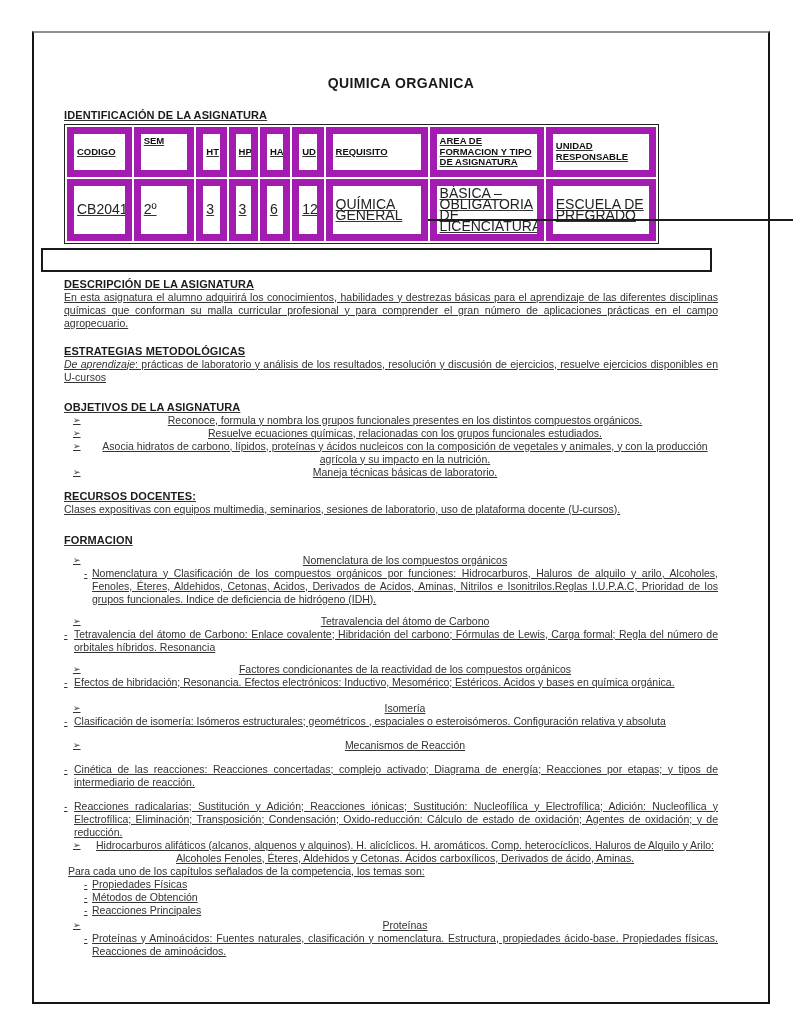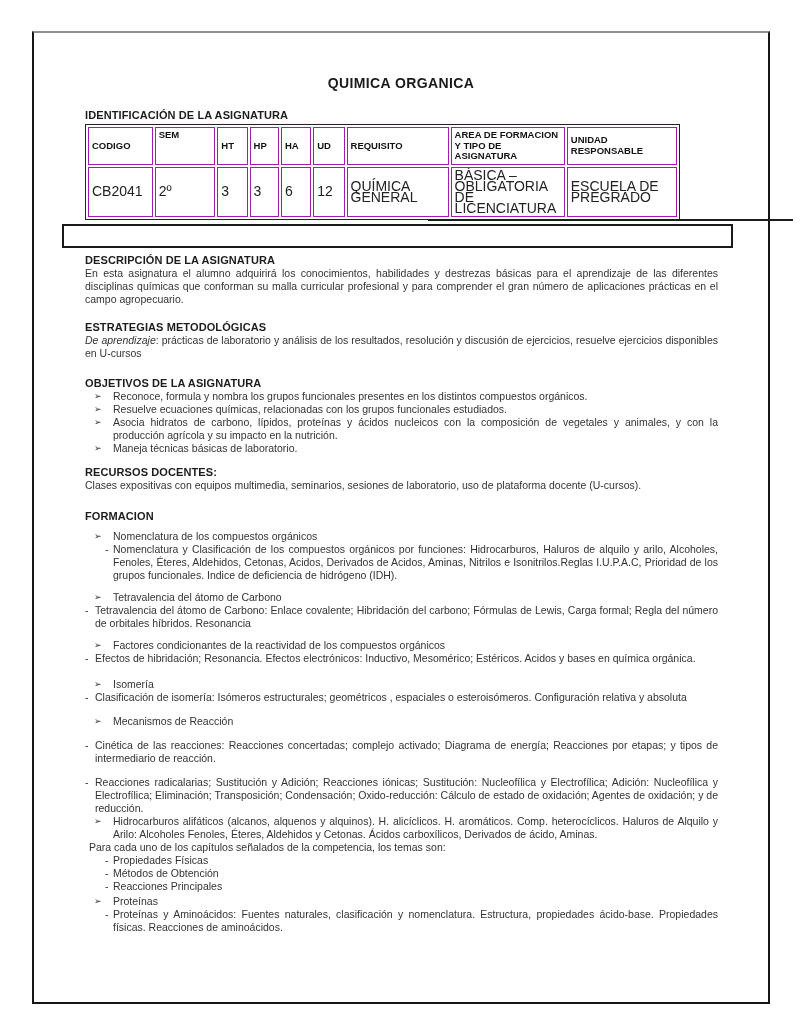--- a/index.html
+++ b/index.html
@@ -11,34 +11,34 @@
   .page {
     position:absolute; left:32px; top:31px; width:738px; height:973px;
     box-sizing:border-box; background:#fff;
     border:2px solid #151515; border-top-color:#8f8f8f;
     overflow:hidden;
   }
   .title {
     margin:42px 0 0 0; text-align:center;
     font-size:14px; font-weight:bold; color:#1a1a1a; letter-spacing:.4px;
   }
-  .content { padding:0 50px 0 51px; }
+  .content { padding:0 50px 0 30px;text-decoration:underline; }
   .sec-heading {
     font-size:11px; font-weight:bold; color:#1c1c1c; letter-spacing:.1px;
     line-height:13px;
   }
   .h-ident { margin-top:18px; }
 
   
   table.idtable {
     margin-top:2px; border-collapse:separate; border-spacing:2px;
     border:1px solid #222; table-layout:fixed; width:595px;
   }
   table.idtable th, table.idtable td {
-    border:1px solid #a21caf; background:#fff; box-sizing:border-box;
+    border:7px solid #a21caf; background:#fff; box-sizing:border-box;
     overflow:hidden;
   }
   table.idtable th {
     font-size:9.5px; font-weight:bold; color:#111; text-align:left;
     vertical-align:middle; padding:2px 3px; height:24px; line-height:10.5px;
   }
   table.idtable td {
     font-size:14px; color:#222; text-align:left; vertical-align:middle;
     padding:2px 3px; height:29px; line-height:11px;
   }
@@ -61,21 +61,21 @@
   .mt-rec  { margin-top:11px; }
   .mt-cont { margin-top:18px; }
   em.lbl { font-style:italic; }
 
   .arrow-item { display:flex; }
   .arrow-item > .mk {
     flex:0 0 28px; box-sizing:border-box; padding-left:9px;
     font-size:9px; line-height:13px; color:#333;
     font-family:"DejaVu Sans",sans-serif;
   }
-  .arrow-item > .tx { flex:1 1 auto; }
+  .arrow-item > .tx { flex:1 1 auto;text-align:center; }
 
   .sub-deep { display:flex; margin-left:20px; }
   .sub-deep > .mk { flex:0 0 8px; }
   .sub-shallow { display:flex; }
   .sub-shallow > .mk { flex:0 0 10px; }
   .sub-deep > .tx, .sub-shallow > .tx { flex:1 1 auto; }
 
   .g { margin-top:9px; }
   .g-first { margin-top:7px; }
   .gap-s { margin-top:11px; }

